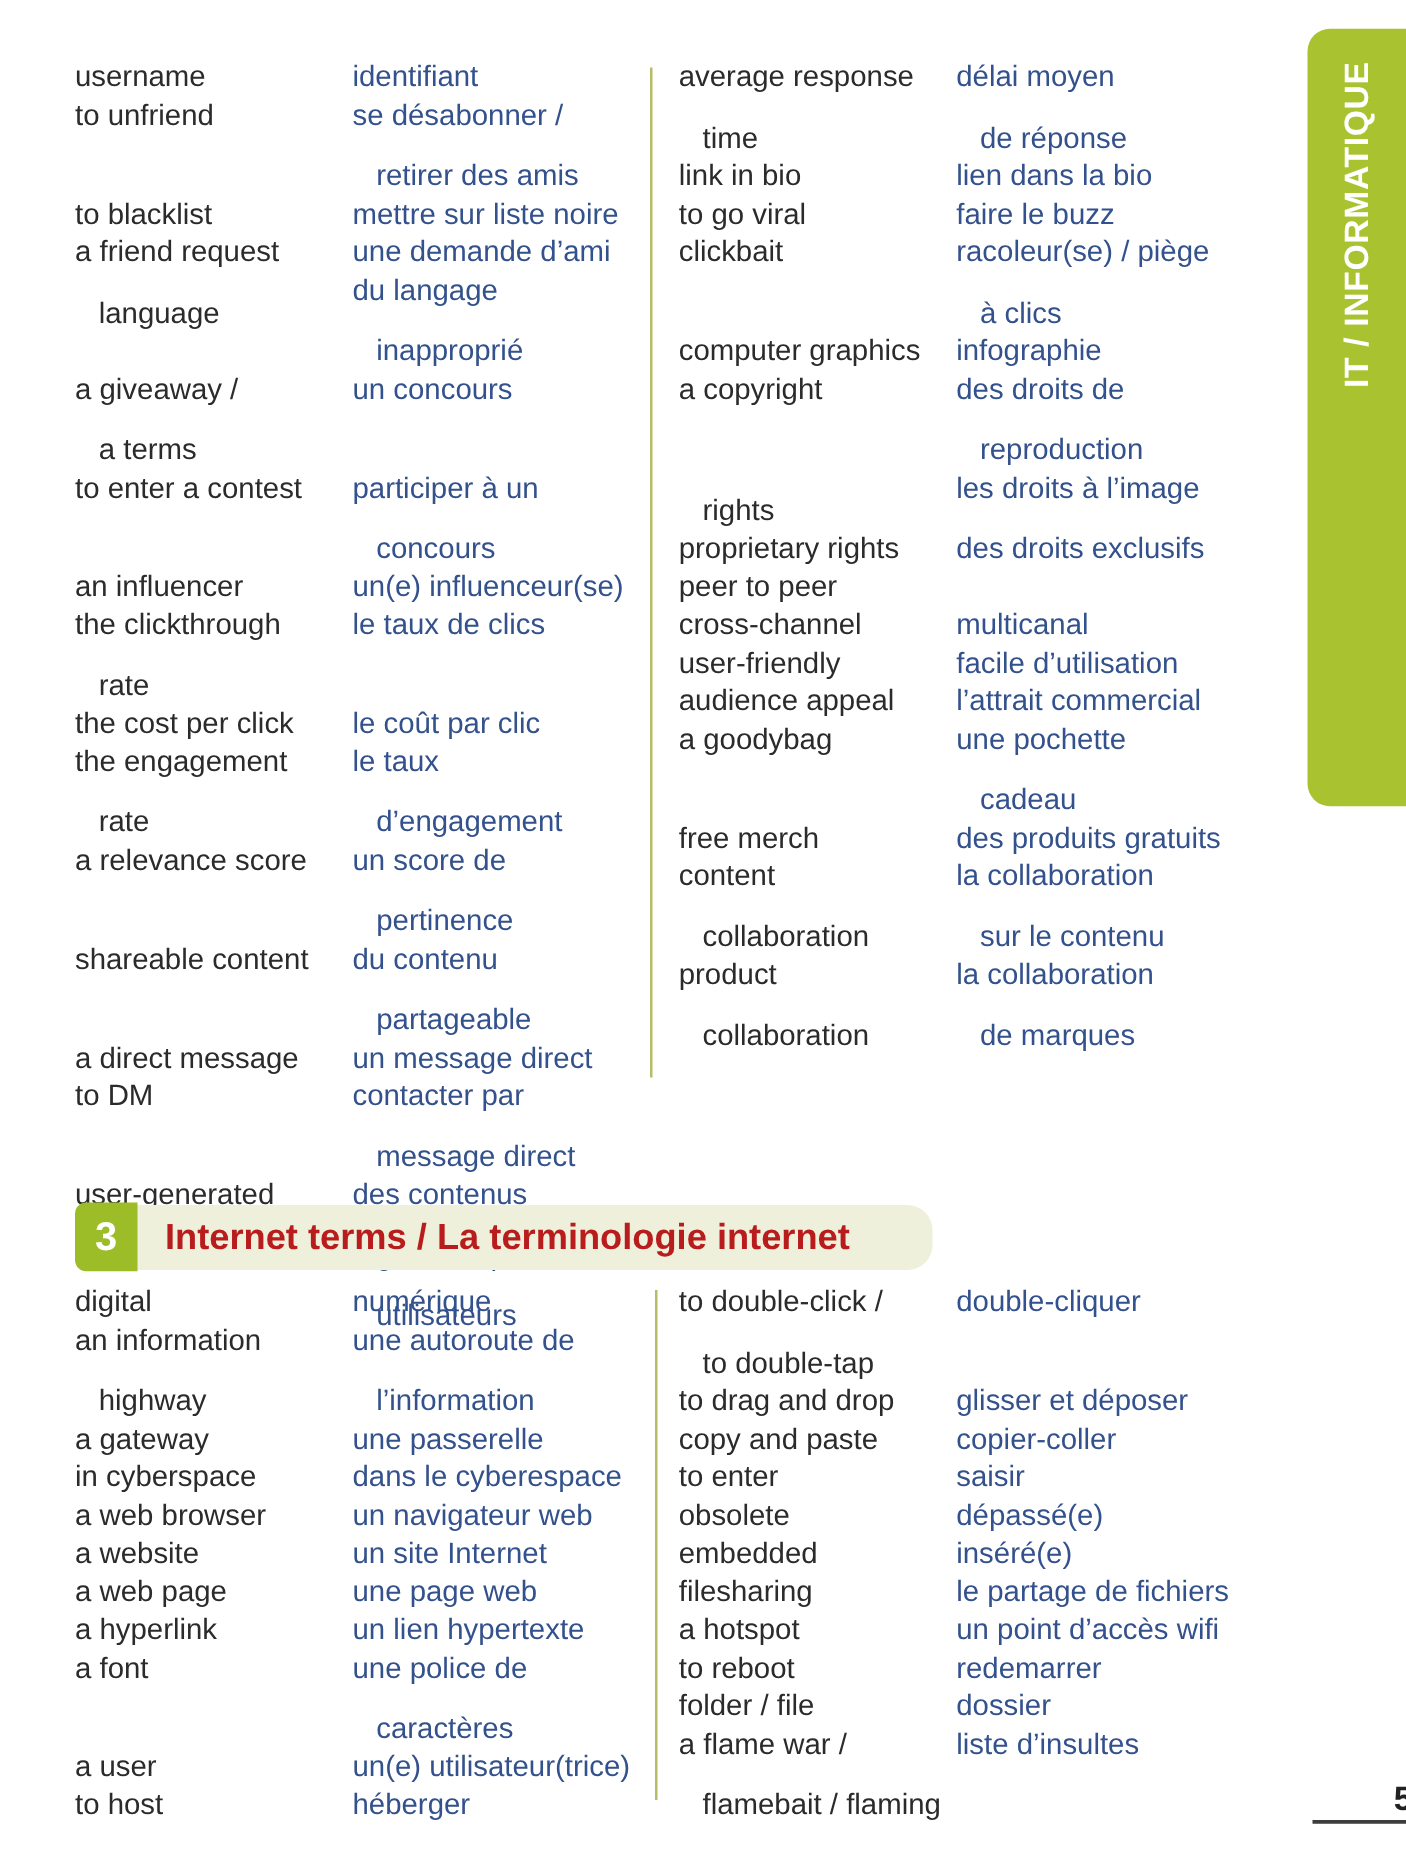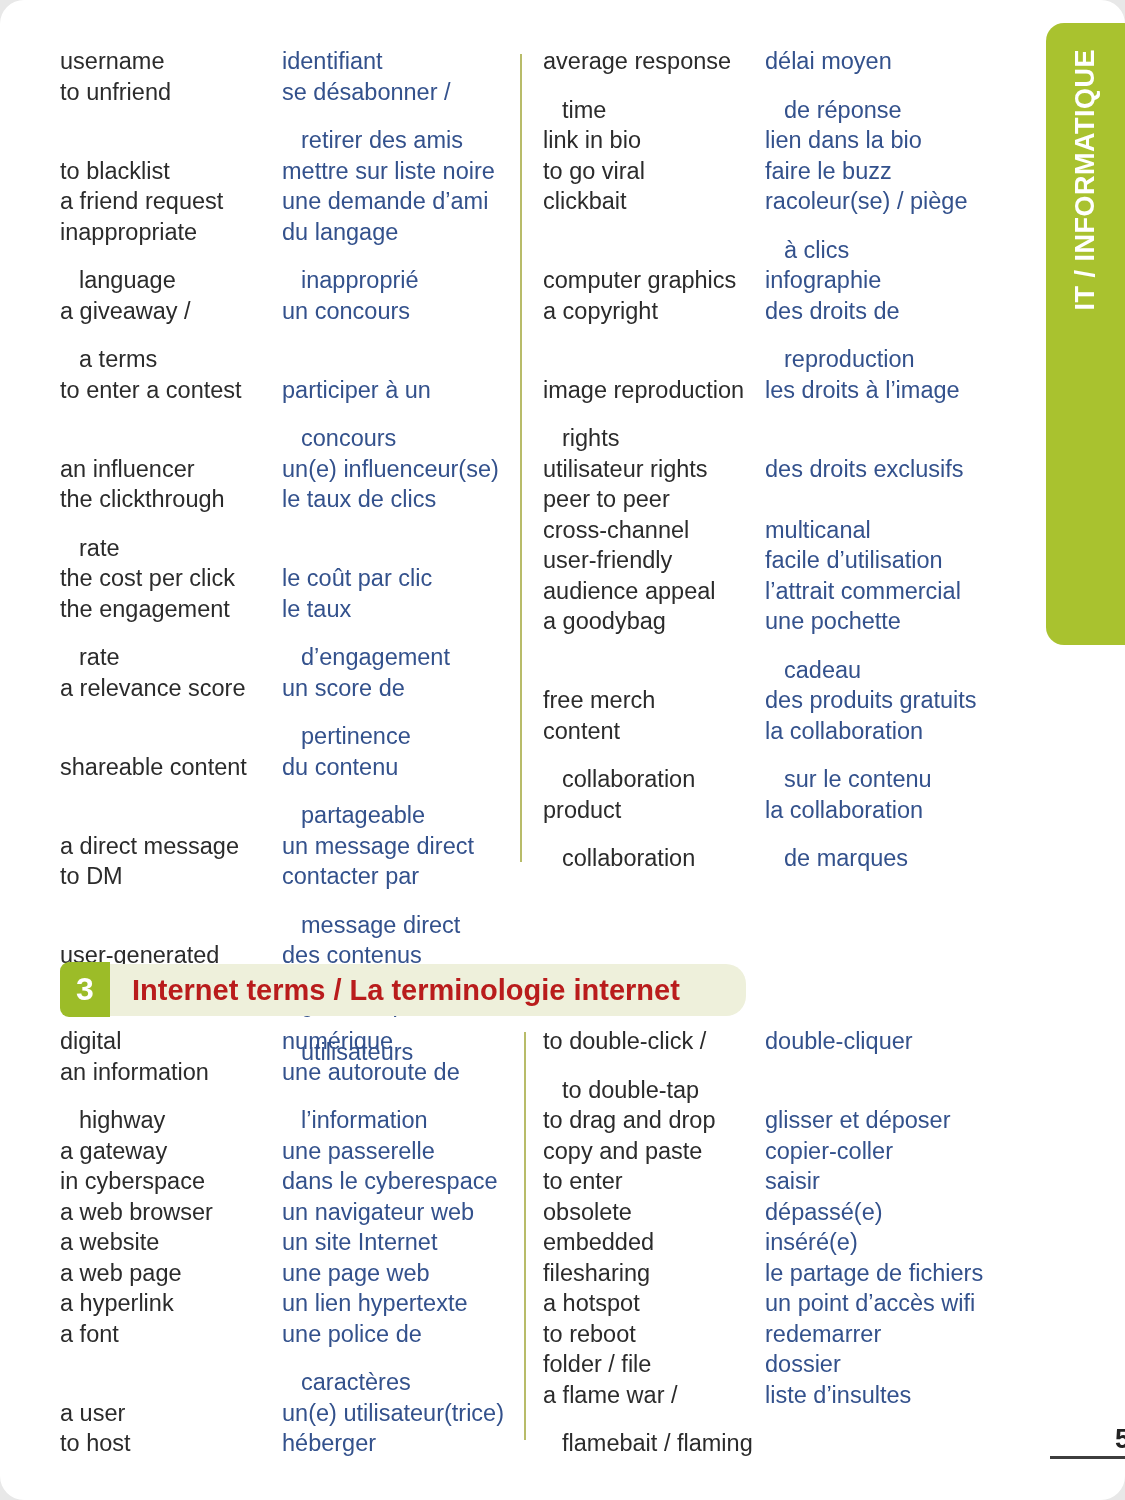--- a/index.html
+++ b/index.html
@@ -3,21 +3,20 @@
 <meta charset="utf-8">
 <style>
   html,body{margin:0;padding:0;background:#e8e8e8;}
   .page{
     position:relative;
     width:1125px;height:1500px;
     background:#ffffff;
     font-family:"Liberation Sans", sans-serif;
     overflow:hidden;
     margin:0 auto;
-    border-radius:24px;
   }
   
   .vocab{position:absolute;}
   .vocab .half{position:absolute;top:0;}
   .vocab .half.left{left:0;width:452px;}
   .vocab .half.right{left:483px;width:482px;}
   .row{display:flex;align-items:flex-start;}
   .col{display:block;}
   .col.en{width:222px;flex-shrink:0;}
   .col.fr{flex:1;}
@@ -119,21 +118,20 @@
         <div class="row">
           <div class="col en">
             <div class="line">a friend request</div>
           </div>
           <div class="col fr">
             <div class="line">une demande d’ami</div>
           </div>
         </div>
         <div class="row">
           <div class="col en">
-            <div class="line">inappropriate</div>
             <div class="line cont">language</div>
           </div>
           <div class="col fr">
             <div class="line">du langage</div>
             <div class="line cont">inapproprié</div>
           </div>
         </div>
         <div class="row">
           <div class="col en">
             <div class="line">a giveaway /</div>
@@ -282,30 +280,29 @@
           <div class="col en">
             <div class="line">a copyright</div>
           </div>
           <div class="col fr">
             <div class="line">des droits de</div>
             <div class="line cont">reproduction</div>
           </div>
         </div>
         <div class="row">
           <div class="col en">
-            <div class="line">image reproduction</div>
             <div class="line cont">rights</div>
           </div>
           <div class="col fr">
             <div class="line">les droits à l’image</div>
           </div>
         </div>
         <div class="row">
           <div class="col en">
-            <div class="line">utilisateur rights</div>
+            <div class="line">proprietary rights</div>
           </div>
           <div class="col fr">
             <div class="line">des droits exclusifs</div>
           </div>
         </div>
         <div class="row">
           <div class="col en">
             <div class="line">peer to peer</div>
           </div>
         </div>

